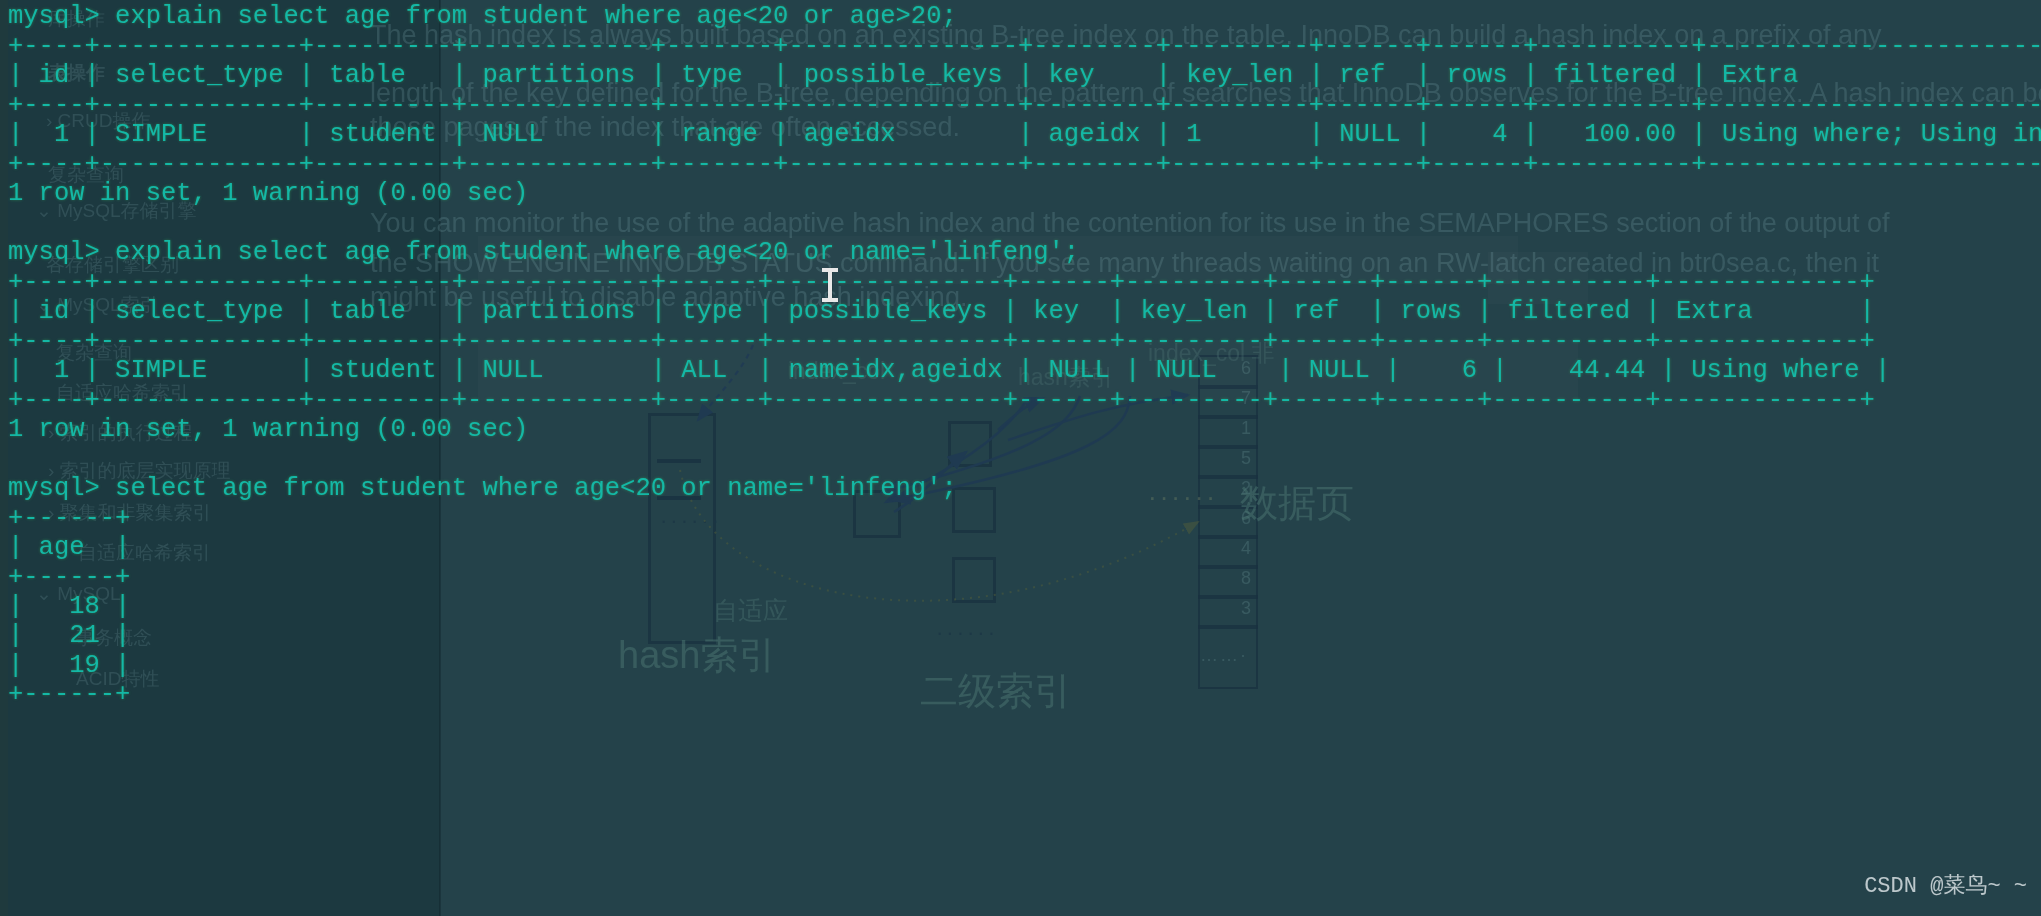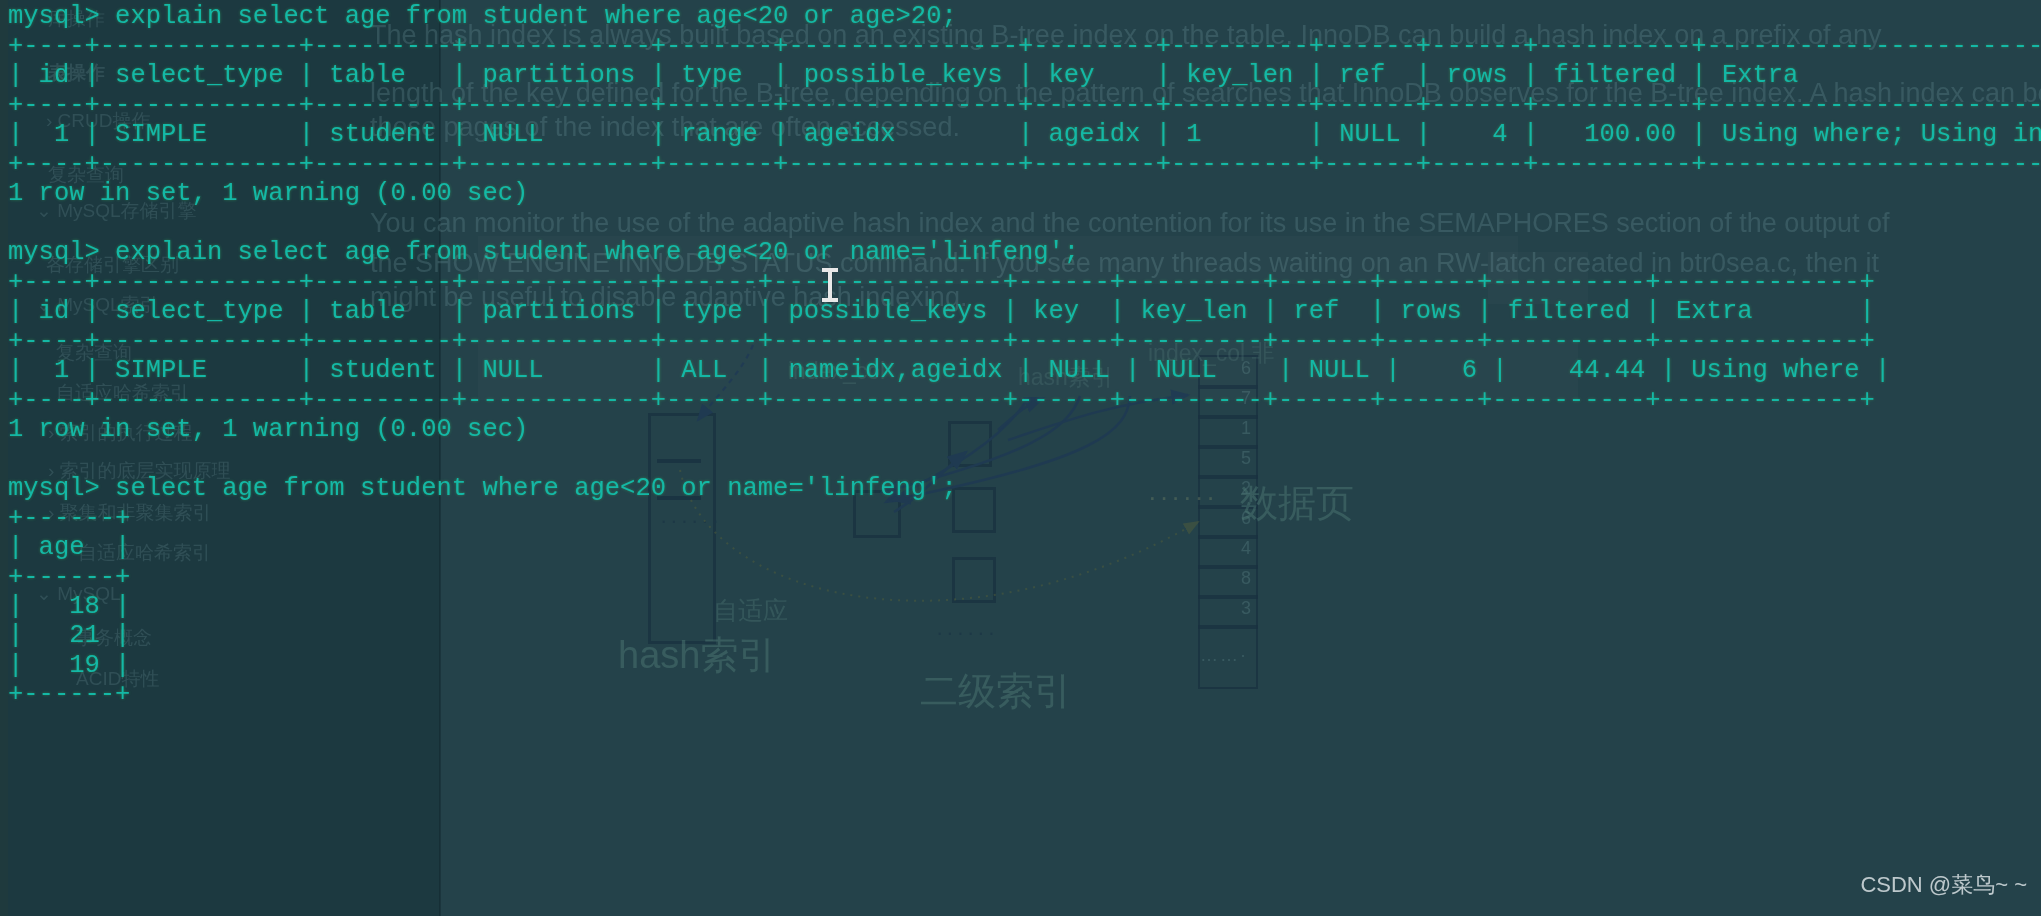--- a/index.html
+++ b/index.html
@@ -131,21 +131,21 @@
     background: #e8e8e8;
   }
   .ibeam::before { top: 0; }
   .ibeam::after  { bottom: 0; }
 
   .watermark {
     position: absolute;
     right: 22px;
     bottom: 16px;
     color: rgba(228,234,236,0.80);
-    font-family: Liberation Sans, sans-serif;
+    font-family: Liberation Mono, monospace;
     font-size: 22px;
     white-space: nowrap;
   }
 </style>
 </head>
 <body>
 
 <div id="screen">
 
   <div class="bg-layer">

